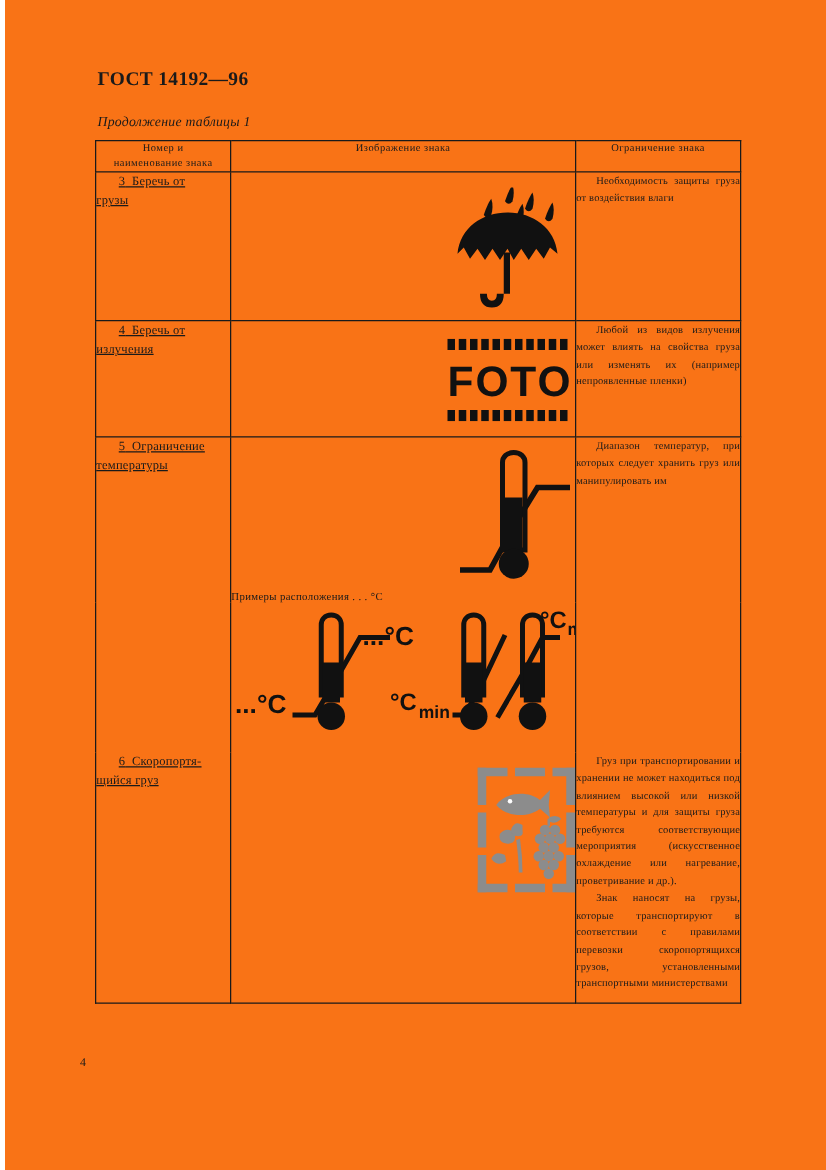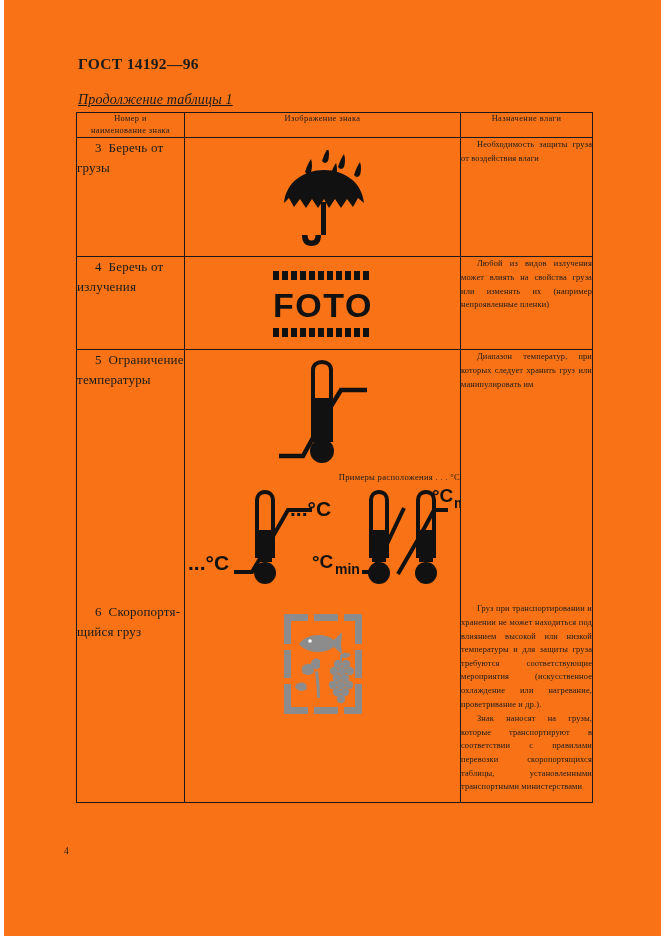--- a/index.html
+++ b/index.html
@@ -27,24 +27,23 @@
     left: 74px;
     top: 55px;
     font-size: 15.5px;
     font-weight: bold;
     letter-spacing: 0.3px;
   }
   .cont-caption {
     position: absolute;
     left: 74px;
     top: 92px;
-    font-size: 14px;
+    font-size: 11px;
     font-style: italic;
     letter-spacing: 0.2px;
-    text-decoration: underline;
   }
   .tbl {
     position: absolute;
     left: 72px;
     top: 112px;
     width: 516px;
     border-collapse: collapse;
     table-layout: fixed;
     padding-left: 18px;
   }
@@ -60,24 +59,25 @@
   .hdr-cell {
     text-align: center;
     font-size: 8.4px;
     font-weight: normal;
     padding: 7px 4px 8px 4px;
     letter-spacing: 0.4px;
     line-height: 1.45;
     vertical-align: middle;
   }
   .name-cell {
-    font-size: 13px;
+    font-size: 10px;
     line-height: 1.5;
     padding: 8px 6px 6px 6px;
     letter-spacing: 0.2px;
+    text-decoration: underline;
   }
   .name-cell .ind { padding-left: 18px; }
   .purpose-cell {
     font-size: 8.4px;
     line-height: 1.62;
     padding: 8px 8px 6px 8px;
     text-align: justify;
     text-align-last: left;
     letter-spacing: 0.15px;
     margin-top: 27px;
@@ -85,26 +85,26 @@
   .purpose-cell p { margin: 0; text-indent: 16px; }
   .purpose-cell p + p { margin-top: 1px; }
   .img-cell {
     text-align: center;
     padding: 0;
     position: relative;
   }
   .sym-wrap {
     display: flex;
     align-items: center;
-    justify-content: center;
+    justify-content: flex-end;
     width: 100%;
   }
   .examples-label {
     font-size: 8.6px;
-    text-align: right;
+    text-align: left;
     letter-spacing: 0.3px;
     padding-top: 6px;
   }
   .nb-top { border-top: none !important; }
   .nb-bottom { border-bottom: none !important; }
   .pagenum {
     position: absolute;
     left: 60px;
     top: 846px;
     font-size: 9.5px;
@@ -126,21 +126,21 @@
         <col class="col-b">
         <col class="col-c">
     </colgroup>
     <thead>
       <tr>
         <th class="hdr-cell">
           <span>Номер и</span><br>
           <span>наименование знака</span>
         </th>
         <th class="hdr-cell">Изображение знака</th>
-        <th class="hdr-cell">Назначение влаги</th>
+        <th class="hdr-cell">Ограничение знака</th>
       </tr>
     </thead>
     <tbody>
 
       <tr>
         <td class="name-cell" style="height:118px;">
           <div class="ind"><span>3</span>&nbsp;&nbsp;<span>Беречь от</span></div>
           <div><span>грузы</span></div>
         </td>
         <td class="img-cell">
@@ -319,21 +319,21 @@
                   <circle cx="57" cy="85" r="4.2"></circle>
                   <path d="M57 40 q6 -3 10 1 q-5 5 -10 2 z"></path>
                   <rect x="56" y="41" width="2" height="6"></rect>
                 </g>
               </g>
             </svg>
           </div>
         </td>
         <td class="purpose-cell nb-top">
           <p>Груз при транспортировании и хранении не может находиться под влиянием высокой или низкой температуры и для защиты груза требуются соответствующие мероприятия (искусственное охлаждение или нагревание, проветривание и др.).</p>
-          <p>Знак наносят на грузы, которые транспортируют в соответствии с правилами перевозки скоропортящихся таблицы, установленными транспортными министерствами</p>
+          <p>Знак наносят на грузы, которые транспортируют в соответствии с правилами перевозки скоропортящихся грузов, установленными транспортными министерствами</p>
         </td>
       </tr>
 
     </tbody>
   </table>
 
   <div class="pagenum">4</div>
 
 </div>
 

